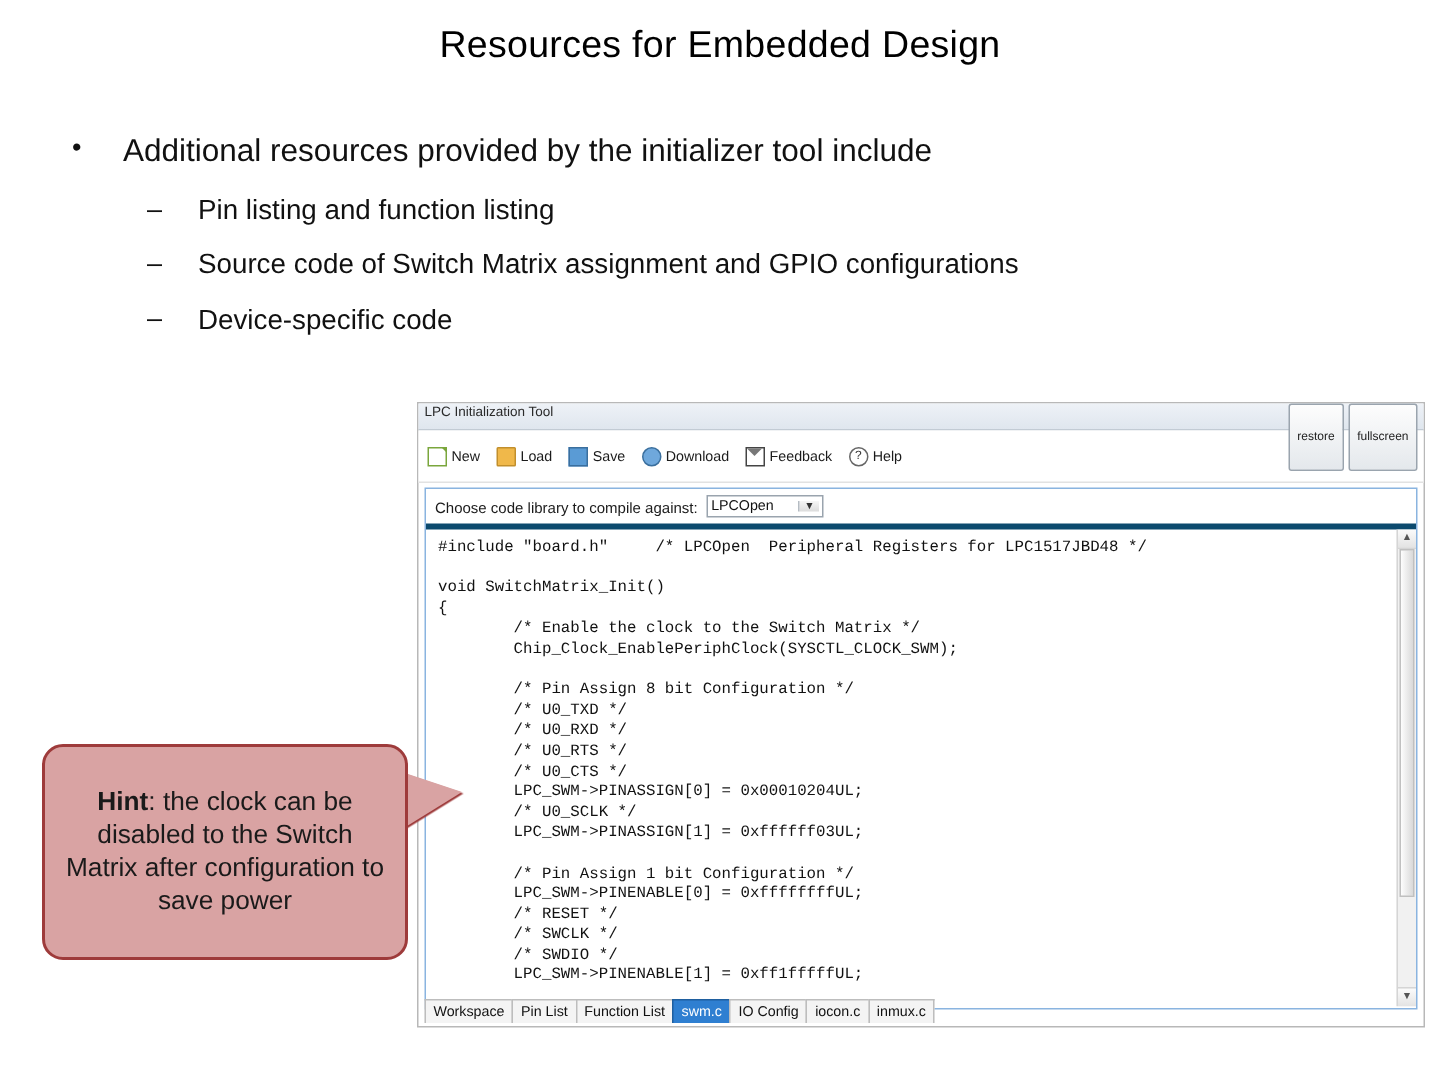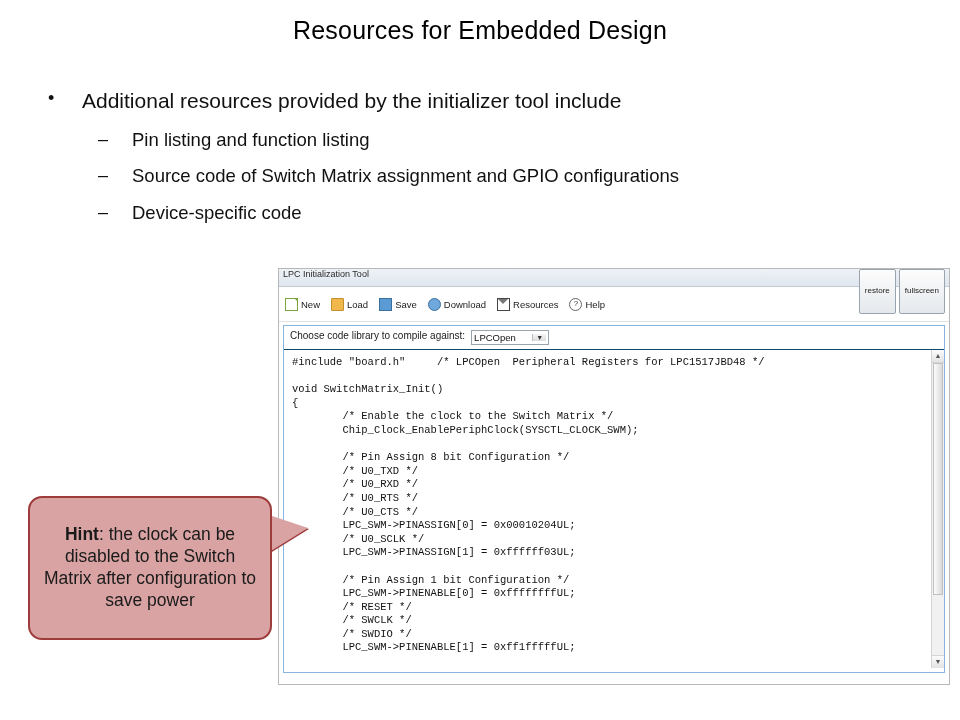--- a/index.html
+++ b/index.html
@@ -177,25 +177,25 @@
   .inner-panel {
     margin: 3px 4px 0 4px;
     border: 1px solid #8ab4e0;
     height: 348px;
     box-sizing: border-box;
     background: #ffffff;
     position: relative;
   }
   .library-row {
     display: flex;
-    align-items: flex-start;
+    align-items: flex-end;
     padding: 4px 6px;
     font-size: 10px;
     color: #1b1b1b;
-    border-bottom: 1px solid #0c4a6e;
+    border-bottom: 4px solid #0c4a6e;
   }
   .library-select {
     margin-left: 6px;
     border: 1px solid #9aa4ae;
     background: #ffffff;
     font-size: 9.5px;
     padding: 1px 2px;
     display: flex;
     align-items: center;
     min-width: 72px;
@@ -364,21 +364,21 @@
     <div class="tool-item">
       <span class="tool-ico ico-save"></span>
       <span>Save</span>
     </div>
     <div class="tool-item">
       <span class="tool-ico ico-download"></span>
       <span>Download</span>
     </div>
     <div class="tool-item">
       <span class="tool-ico ico-mail"></span>
-      <span>Resources</span>
+      <span>Feedback</span>
     </div>
     <div class="tool-item">
       <span class="tool-ico ico-help">?</span>
       <span>Help</span>
     </div>
   </div>
 
   <div class="inner-panel">
 
     <div class="library-row">
@@ -416,20 +416,29 @@
 }
  /*********************************************************************</pre>
       <div class="scrollbar">
         <div class="sb-arrow">▲</div>
         <div class="sb-thumb"></div>
         <div class="sb-arrow bottom">▼</div>
       </div>
     </div>
   </div>
 
+  <div class="tabs-row">
+    <div class="tab">Workspace</div>
+    <div class="tab">Pin List</div>
+    <div class="tab">Function List</div>
+    <div class="tab active">swm.c</div>
+    <div class="tab">IO Config</div>
+    <div class="tab">iocon.c</div>
+    <div class="tab">inmux.c</div>
+  </div>
 </div>
 
 <div class="callout-tail"></div>
 <div class="callout">
   <div>
     <b>Hint</b><span>: the clock can be disabled to the Switch Matrix after configuration to save power</span>
   </div>
 </div>
 
 </body></html>

